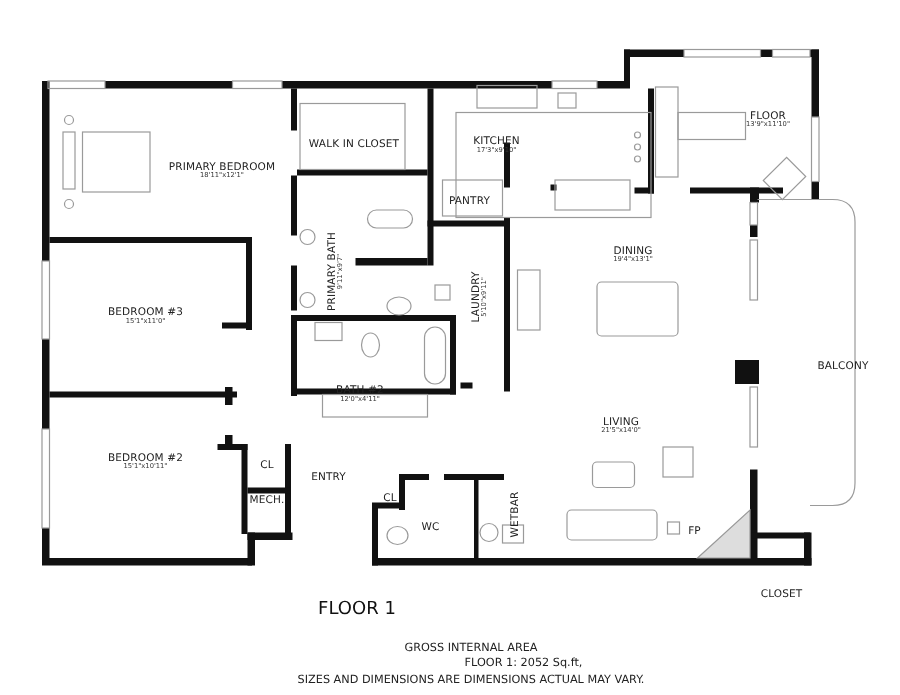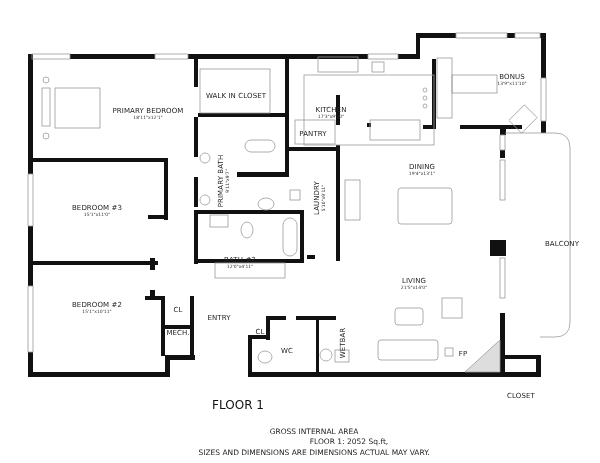--- a/index.html
+++ b/index.html
@@ -156,26 +156,26 @@
   </g>
 </svg>
 
 <div class="lbl" style="left:148px; top:114px;">
   <span class="rname">PRIMARY BEDROOM</span>
   <span class="rdim">18'11"x12'1"</span>
 </div>
 <div class="lbl" style="left:236px; top:96px;">
   <span class="rname">WALK IN CLOSET</span>
 </div>
-<div class="lbl" style="left:331px; top:97px;margin-top:16px;">
+<div class="lbl" style="left:331px; top:97px;">
   <span class="rname">KITCHEN</span>
   <span class="rdim">17'3"x9'10"</span>
 </div>
 <div class="lbl" style="left:512px; top:80px;">
-  <span class="rname">BONUS</span>
+  <span class="rname">FLOOR</span>
   <span class="rdim">13'9"x11'10"</span>
 </div>
 <div class="lbl" style="left:313px; top:134px;">
   <span class="rname">PANTRY</span>
 </div>
 <div class="lbl vert" style="left:224px; top:181px;">
   <span class="rname">PRIMARY BATH</span>
   <span class="rdim">9'11"x9'7"</span>
 </div>
 <div class="lbl vert" style="left:320px; top:198px;">

